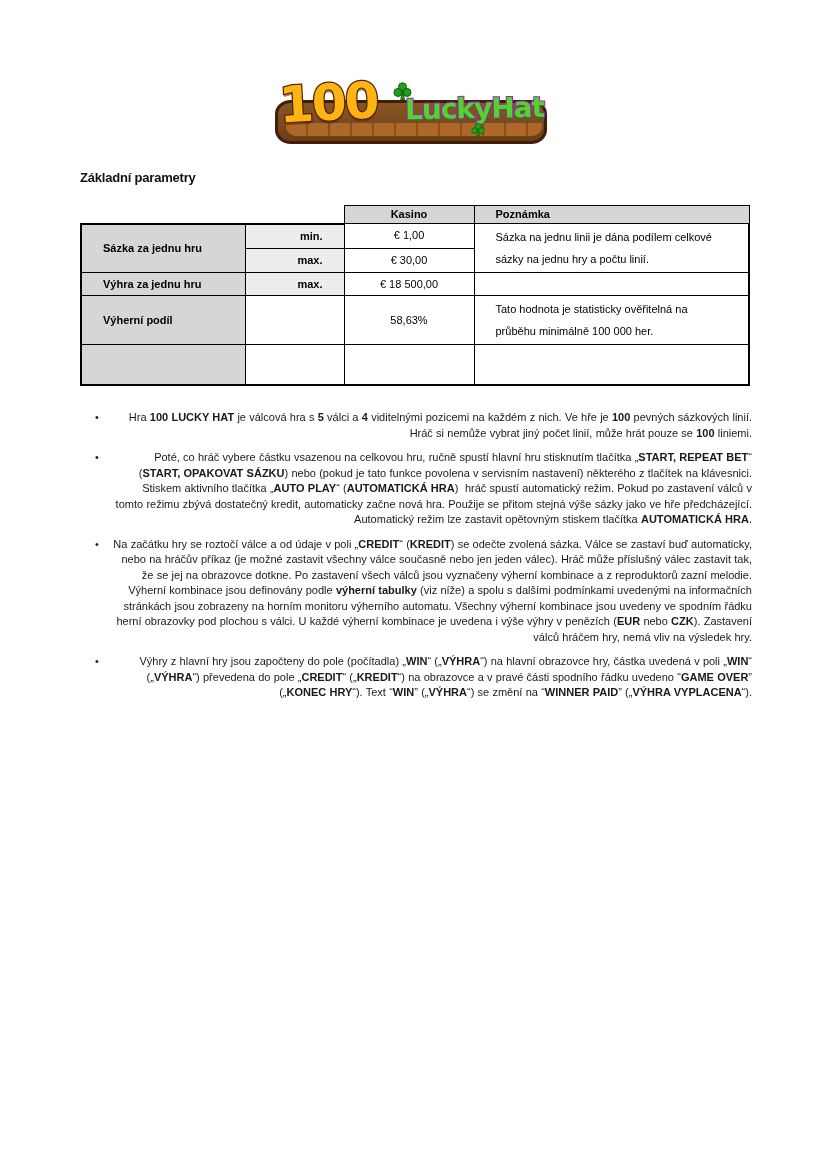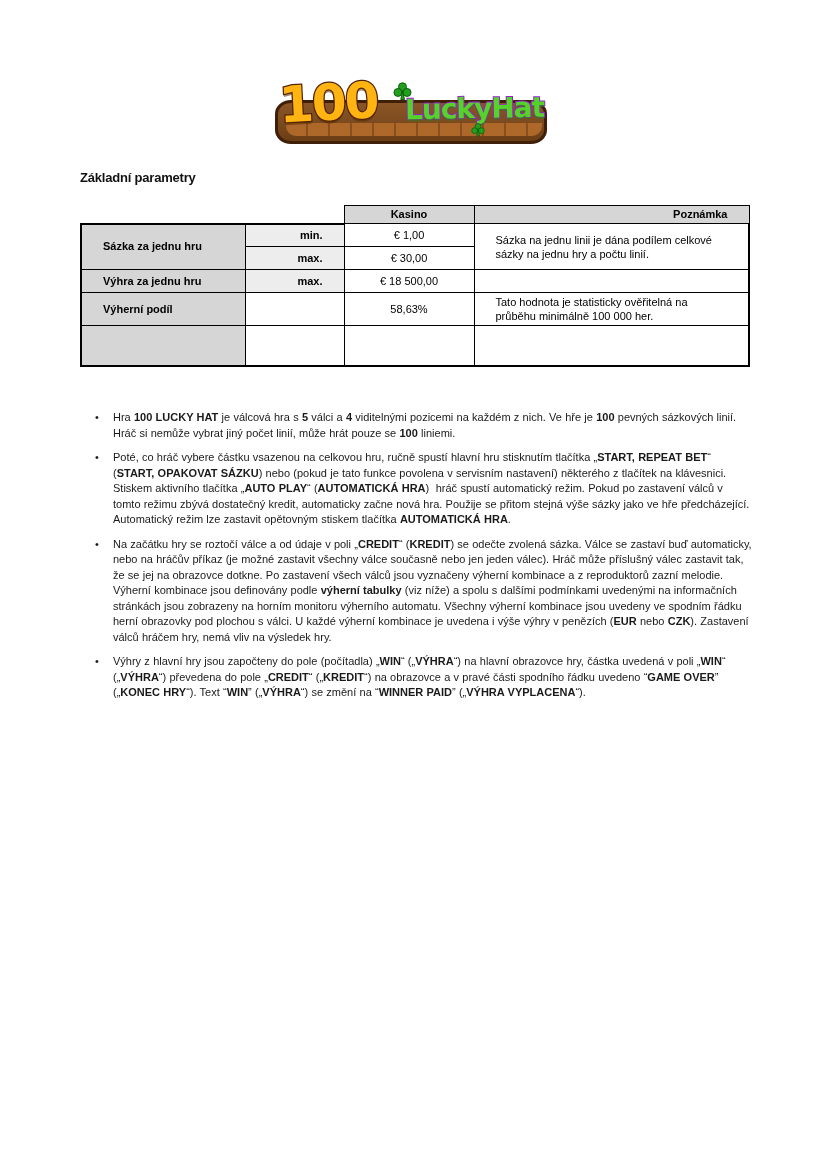--- a/index.html
+++ b/index.html
@@ -67,42 +67,42 @@
     position:absolute; left:80px; top:205px;
     border-collapse: collapse;
     table-layout: fixed;
     width: 668px;
     font-size: 11px; line-height: 13px; color:#000;
   }
   table.params td, table.params th { border:1px solid #000; padding:2px 21px; vertical-align:middle; box-sizing:border-box; }
   table.params .ghost { border:none; background:transparent; }
   table.params th { background: var(--table-header-bg); font-weight:bold; }
   th.kasino { text-align:center; border-top-width:2px; border-left-width:2px; }
-  th.poznamka { text-align:right; border-top-width:2px; border-right-width:2px; padding-left:6px; }
+  th.poznamka { text-align:left; border-top-width:2px; border-right-width:2px; padding-left:6px; }
   td.lbl { background: var(--table-header-bg); font-weight:bold; padding-left:7px; }
   td.sub { text-align:right; font-weight:bold; }
   td.subbg { background: var(--table-sub-bg); }
   td.val { text-align:center; padding-right:8px; }
-  td.note { line-height:14px; }
+  td.note { line-height:22px; }
   .topedge { border-top-width:2px !important; }
   .leftedge { border-left-width:2px !important; }
   .rightedge { border-right-width:2px !important; }
   tr.botedge td { border-bottom-width:2px; }
   tr.hdr { height:17px; }
   tr.r { height:23px; }
   tr.tall { height:32px; }
   tr.taller { height:40px; }
 
   
   .bullets { position:absolute; left:80px; top:410px; width:672px; }
   .bullet { display:flex; margin-bottom:9px; }
   .marker { width:18px; margin-left:15px; flex:none; font-size:11px; line-height:15.5px; }
   .bullet-text {
     flex:1; font-size:11px; line-height:15.5px;
-    white-space: pre-wrap; word-spacing: 0.2px;
+    white-space: pre-wrap; word-spacing: 0.2px; text-align: right;
   }
   .bullet-text .b { font-weight:bold; }
 </style>
 </head>
 <body>
 
 <div class="page">
 
   <div class="logo">
     <div class="plank">

